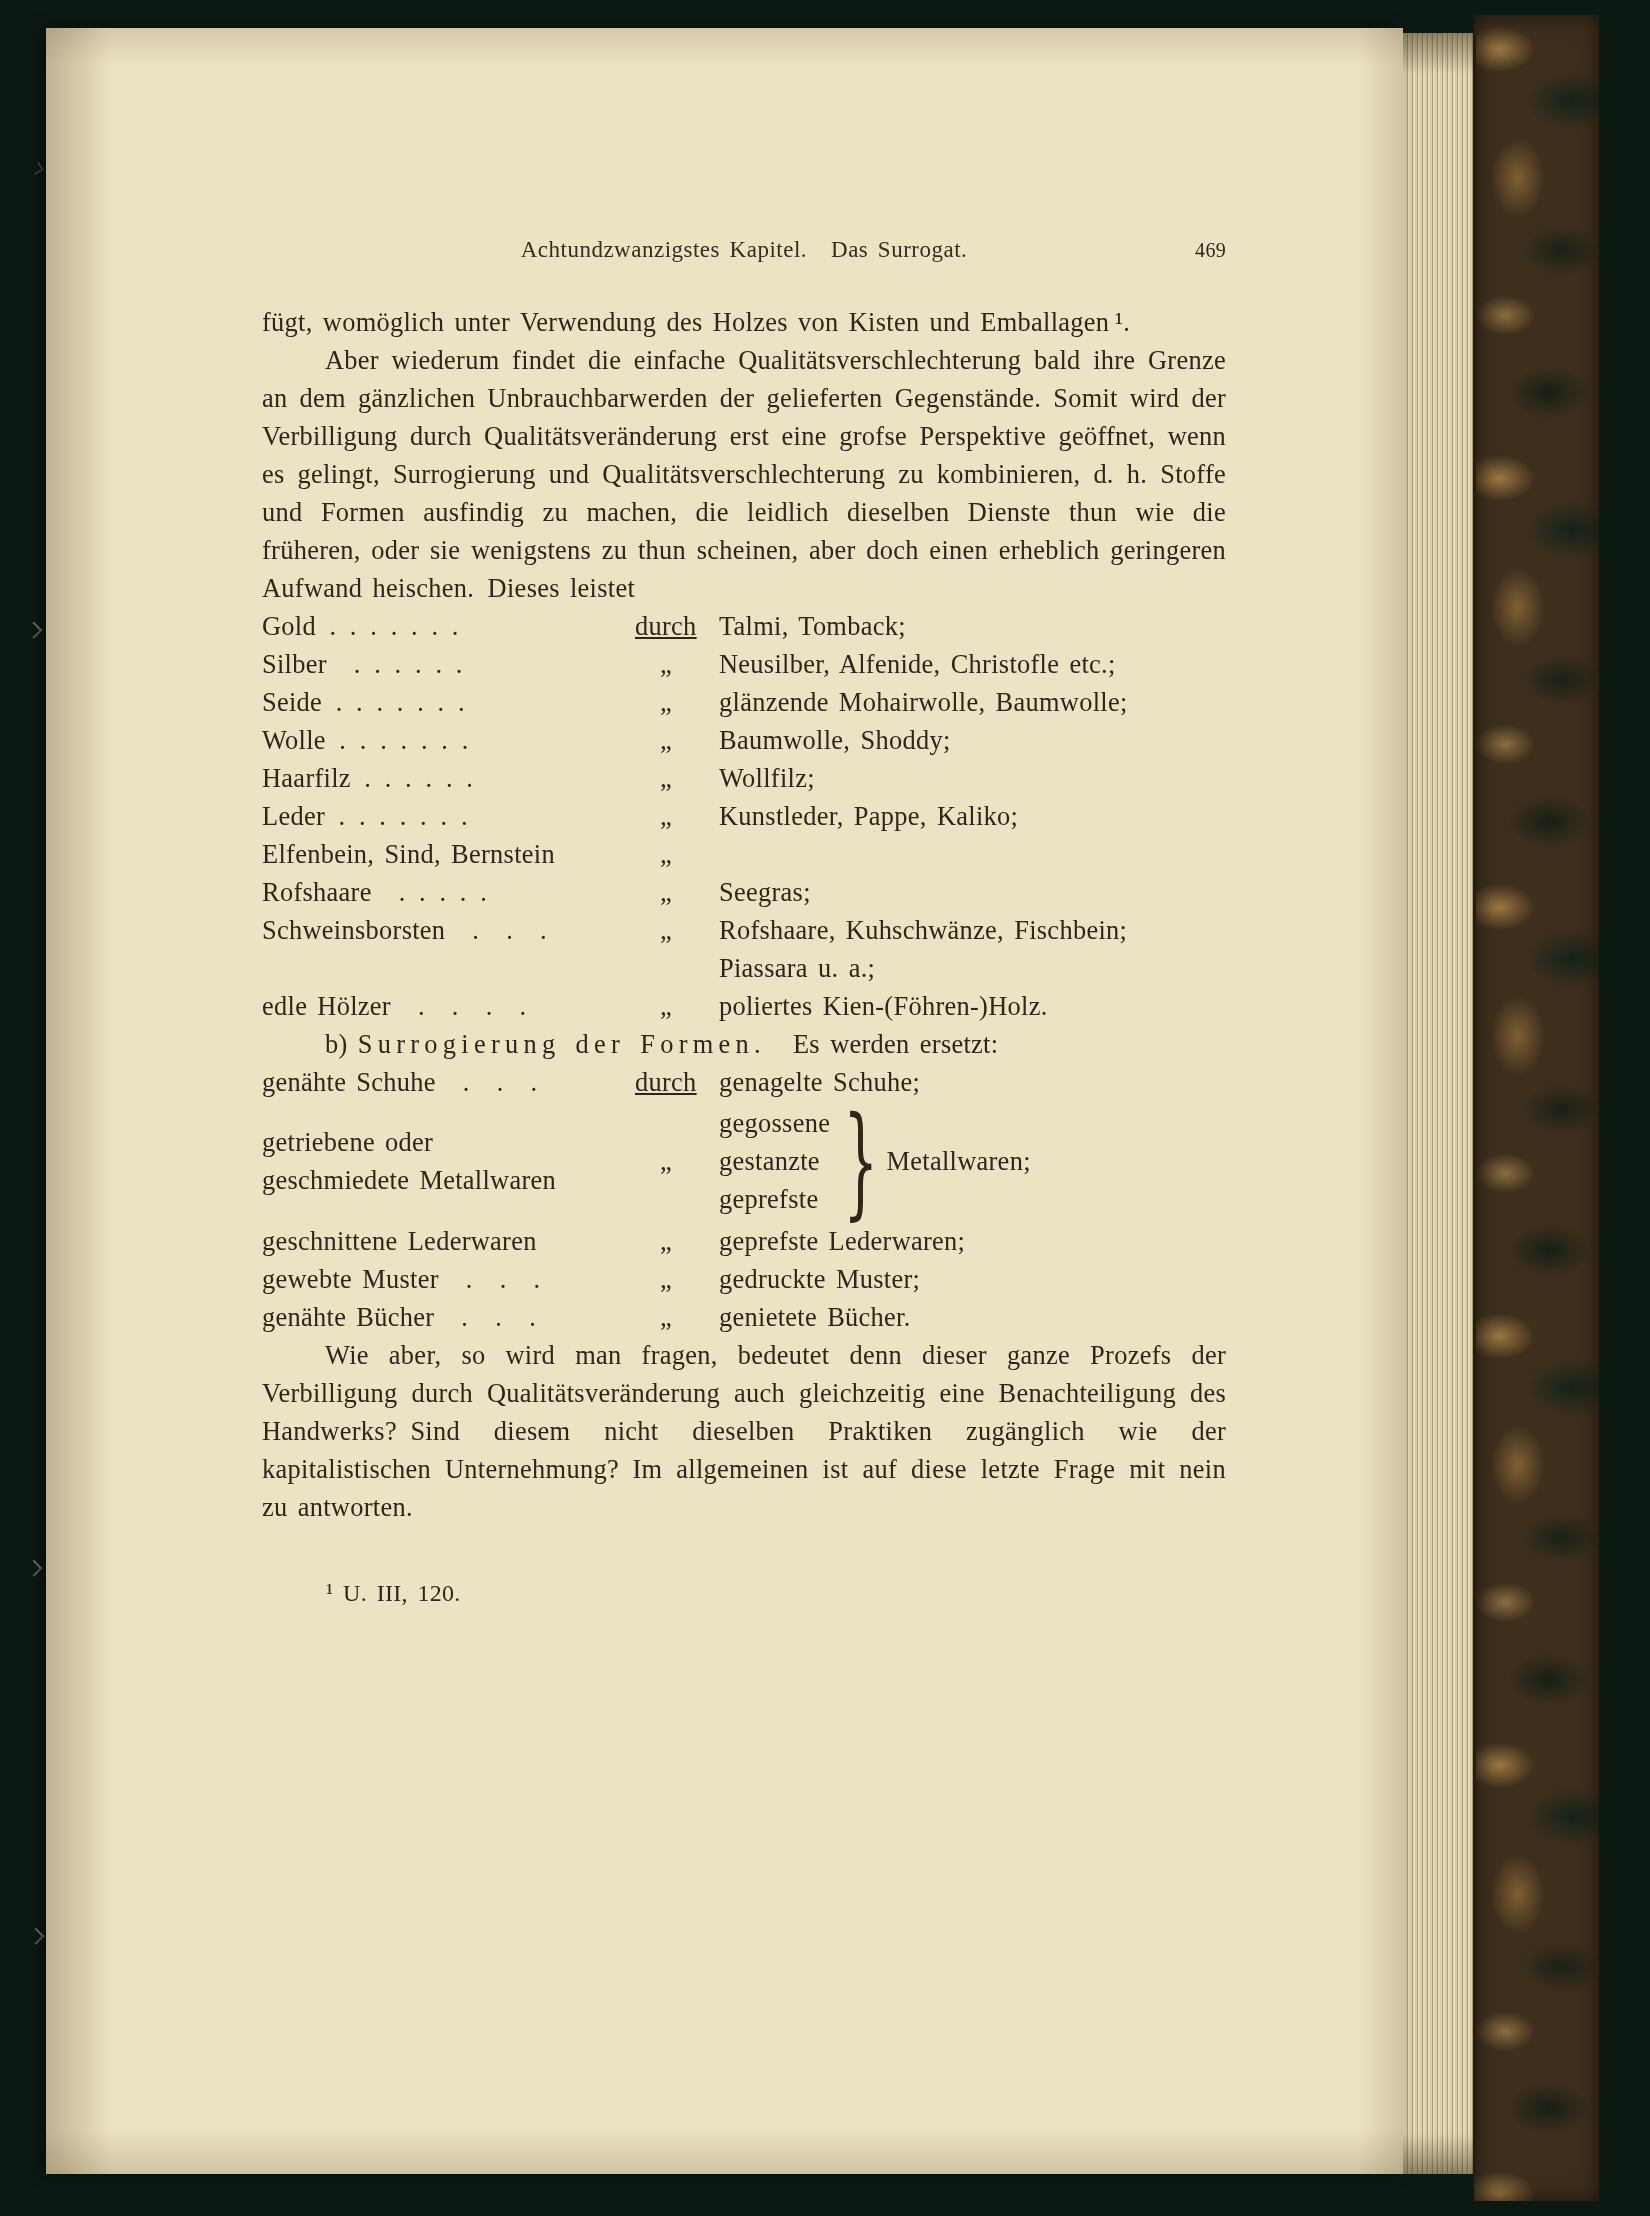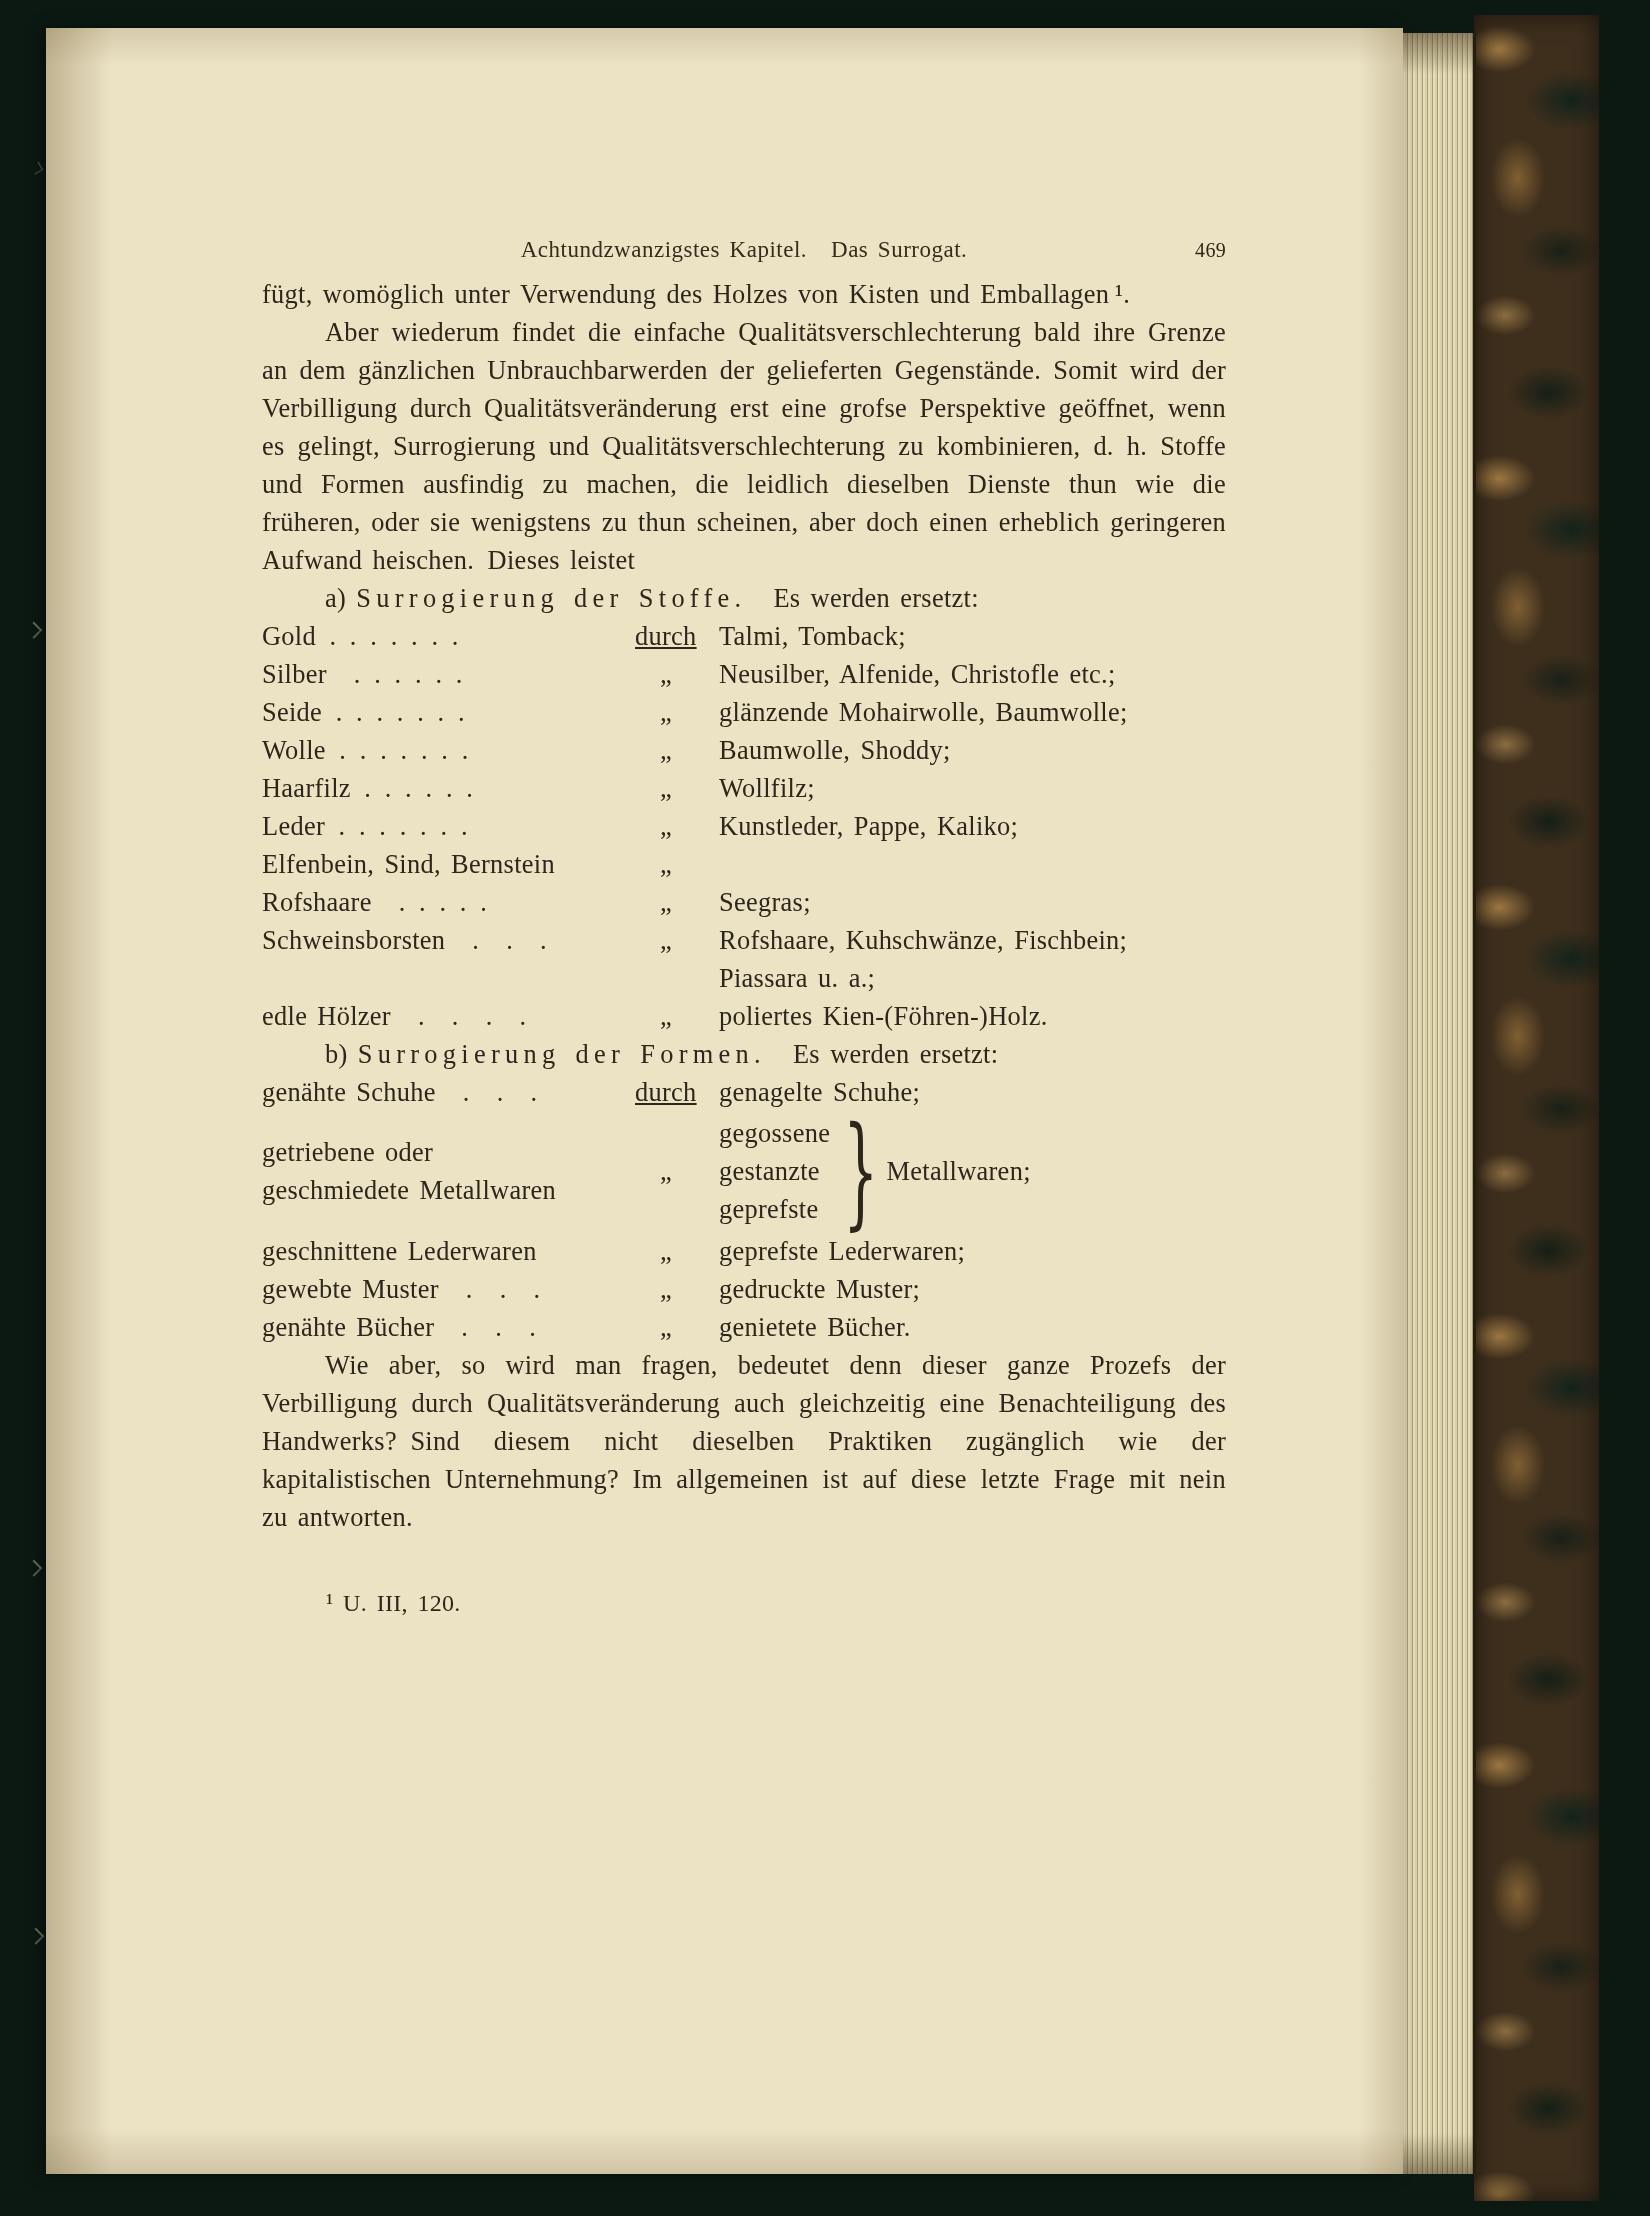--- a/index.html
+++ b/index.html
@@ -61,21 +61,21 @@
     color:#2d261b;
   }
 
   .text-area {
     position:absolute; left:216px; top:203px; width:964px;
     font-size:26.4px; line-height:38px;
     letter-spacing:0.3px; word-spacing:3.3px;
     color:#2d261b;
   }
 
-  .running-header { position:relative; height:38px; margin-bottom:6px; }
+  .running-header { position:relative; height:38px; margin-bottom:34px; }
   .rh-title { position:absolute; left:0; right:0; text-align:center; font-size:23px; letter-spacing:0.5px; color:#352c1e; }
   .rh-num   { position:absolute; right:0; top:0; font-size:20px; }
 
   .par { text-align:justify; }
   .indent { text-indent:63px; }
   .sperr { letter-spacing:.2em; }
 
   .sub-list { }
   .sub-row { display:flex; align-items:flex-start; }
   .col-term { flex:0 0 373px; width:373px; }
@@ -111,21 +111,20 @@
     <div class="running-header">
       <div class="rh-title">Achtundzwanzigstes Kapitel.  Das Surrogat.</div>
       <div class="rh-num">469</div>
     </div>
 
     <p class="par">fügt, womöglich unter Verwendung des Holzes von Kisten und Emballagen ¹.</p>
 
     <p class="par indent">Aber wiederum findet die einfache Qualitätsverschlechterung bald ihre Grenze an dem gänzlichen Unbrauchbarwerden der gelieferten Gegenstände. Somit wird der Verbilligung durch Qualitätsveränderung erst eine grofse Perspektive geöffnet, wenn es gelingt, Surrogierung und Qualitätsverschlechterung zu kombinieren, d. h. Stoffe und Formen ausfindig zu machen, die leidlich dieselben Dienste thun wie die früheren, oder sie wenigstens zu thun scheinen, aber doch einen erheblich geringeren Aufwand heischen. Dieses leistet</p>
 
 
-    <p class="par indent"><span>a) </span><span class="sperr">Surrogierung der Stoffe.</span><span>  Es werden ersetzt:</span></p>
 
     <div class="sub-list">
 
       <div class="sub-row">
         <div class="col-term">Gold . . . . . . .</div>
         <div class="col-mid">durch</div>
         <div class="col-repl">Talmi, Tomback;</div>
       </div>
 
       <div class="sub-row">

